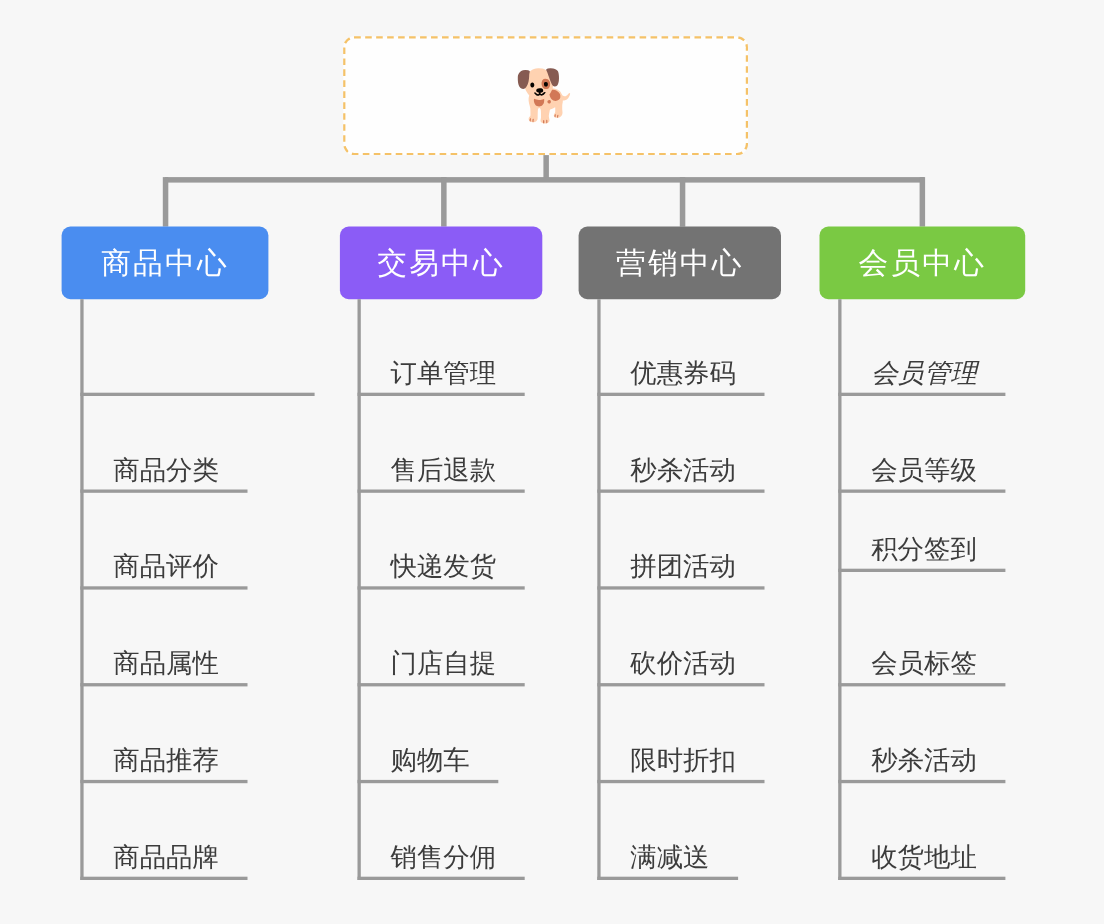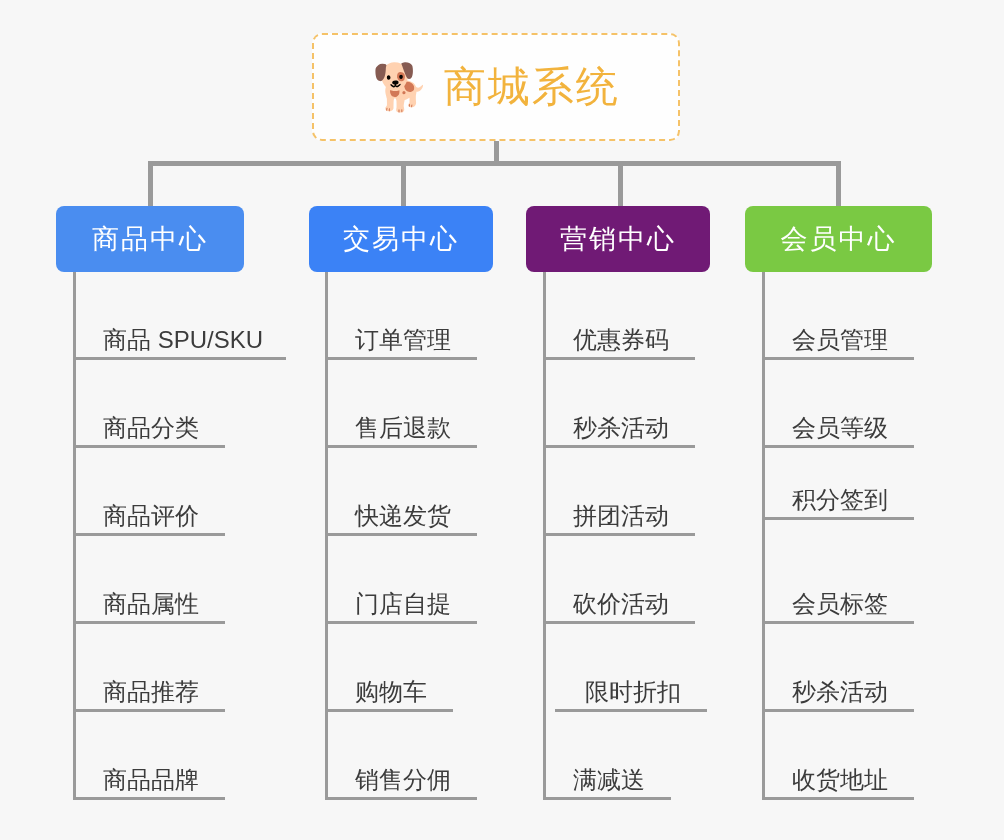--- a/index.html
+++ b/index.html
@@ -122,35 +122,33 @@
     background: #9a9a9a;
   }
 </style>
 </head>
 <body>
 
 <div id="mindmap">
 
   <div class="root-card">
     <span class="root-emoji">🐕</span>
-    <span class="root-title">商城系统</span>
   </div>
 
   <div class="conn conn-stem"></div>
   <div class="conn conn-bus"></div>
 
   <div id="branch-layer">
       <div class="conn conn-drop" style="left: 148px;"></div>
       <div class="branch" style="left: 56px; width: 188px; background: rgb(74, 141, 240);">
         <span class="branch-label">商品中心</span>
       </div>
       <div class="leaf-col" style="left: 73px;">
         <div class="leaf-trunk" style="height: 528px;"></div>
         <div class="leaf" style="top: 0px; width: 223px;">
-          <span class="leaf-text">商品 SPU/SKU</span>
           <div class="leaf-rule" style="width: 213px;"></div>
         </div>
         <div class="leaf" style="top: 88px; width: 162px;">
           <span class="leaf-text">商品分类</span>
           <div class="leaf-rule" style="width: 152px;"></div>
         </div>
         <div class="leaf" style="top: 176px; width: 162px;">
           <span class="leaf-text">商品评价</span>
           <div class="leaf-rule" style="width: 152px;"></div>
         </div>
@@ -161,21 +159,21 @@
         <div class="leaf" style="top: 352px; width: 162px;">
           <span class="leaf-text">商品推荐</span>
           <div class="leaf-rule" style="width: 152px;"></div>
         </div>
         <div class="leaf" style="top: 440px; width: 162px;">
           <span class="leaf-text">商品品牌</span>
           <div class="leaf-rule" style="width: 152px;"></div>
         </div>
       </div>
       <div class="conn conn-drop" style="left: 401px;"></div>
-      <div class="branch" style="left: 309px; width: 184px; background: #3b82f6; text-align: center;">
+      <div class="branch" style="left: 309px; width: 184px; background: #8b5cf6; text-align: center;">
         <span class="branch-label">交易中心</span>
       </div>
       <div class="leaf-col" style="left: 325px;">
         <div class="leaf-trunk" style="height: 528px;"></div>
         <div class="leaf" style="top: 0px; width: 162px;">
           <span class="leaf-text">订单管理</span>
           <div class="leaf-rule" style="width: 152px;"></div>
         </div>
         <div class="leaf" style="top: 88px; width: 162px;">
           <span class="leaf-text">售后退款</span>
@@ -192,57 +190,57 @@
         <div class="leaf" style="top: 352px; width: 138px; padding-left: 24px;">
           <span class="leaf-text">购物车</span>
           <div class="leaf-rule" style="width: 128px;"></div>
         </div>
         <div class="leaf" style="top: 440px; width: 162px;">
           <span class="leaf-text">销售分佣</span>
           <div class="leaf-rule" style="width: 152px;"></div>
         </div>
       </div>
       <div class="conn conn-drop" style="left: 618px;"></div>
-      <div class="branch" style="left: 526px; width: 184px; background: #701a75;">
+      <div class="branch" style="left: 526px; width: 184px; background: #737373;">
         <span class="branch-label">营销中心</span>
       </div>
       <div class="leaf-col" style="left: 543px;">
         <div class="leaf-trunk" style="height: 528px;"></div>
         <div class="leaf" style="top: 0px; width: 162px;">
           <span class="leaf-text">优惠券码</span>
           <div class="leaf-rule" style="width: 152px;"></div>
         </div>
         <div class="leaf" style="top: 88px; width: 162px;">
           <span class="leaf-text">秒杀活动</span>
           <div class="leaf-rule" style="width: 152px;"></div>
         </div>
         <div class="leaf" style="top: 176px; width: 162px;">
           <span class="leaf-text">拼团活动</span>
           <div class="leaf-rule" style="width: 152px;"></div>
         </div>
         <div class="leaf" style="top: 264px; width: 162px;">
           <span class="leaf-text">砍价活动</span>
           <div class="leaf-rule" style="width: 152px;"></div>
         </div>
-        <div class="leaf" style="top: 352px; width: 162px; margin-left: 12px;">
+        <div class="leaf" style="top: 352px; width: 162px;">
           <span class="leaf-text">限时折扣</span>
           <div class="leaf-rule" style="width: 152px;"></div>
         </div>
         <div class="leaf" style="top: 440px; width: 138px;">
           <span class="leaf-text">满减送</span>
           <div class="leaf-rule" style="width: 128px;"></div>
         </div>
       </div>
       <div class="conn conn-drop" style="left: 836px;"></div>
       <div class="branch" style="left: 745px; width: 187px; background: rgb(122, 201, 67);">
         <span class="branch-label">会员中心</span>
       </div>
       <div class="leaf-col" style="left: 762px;">
         <div class="leaf-trunk" style="height: 528px;"></div>
-        <div class="leaf" style="top: 0px; width: 162px;">
+        <div class="leaf" style="top: 0px; width: 162px; font-style: italic;">
           <span class="leaf-text">会员管理</span>
           <div class="leaf-rule" style="width: 152px;"></div>
         </div>
         <div class="leaf" style="top: 88px; width: 162px;">
           <span class="leaf-text">会员等级</span>
           <div class="leaf-rule" style="width: 152px;"></div>
         </div>
         <div class="leaf" style="top: 160px; width: 162px;">
           <span class="leaf-text">积分签到</span>
           <div class="leaf-rule" style="width: 152px;"></div>

